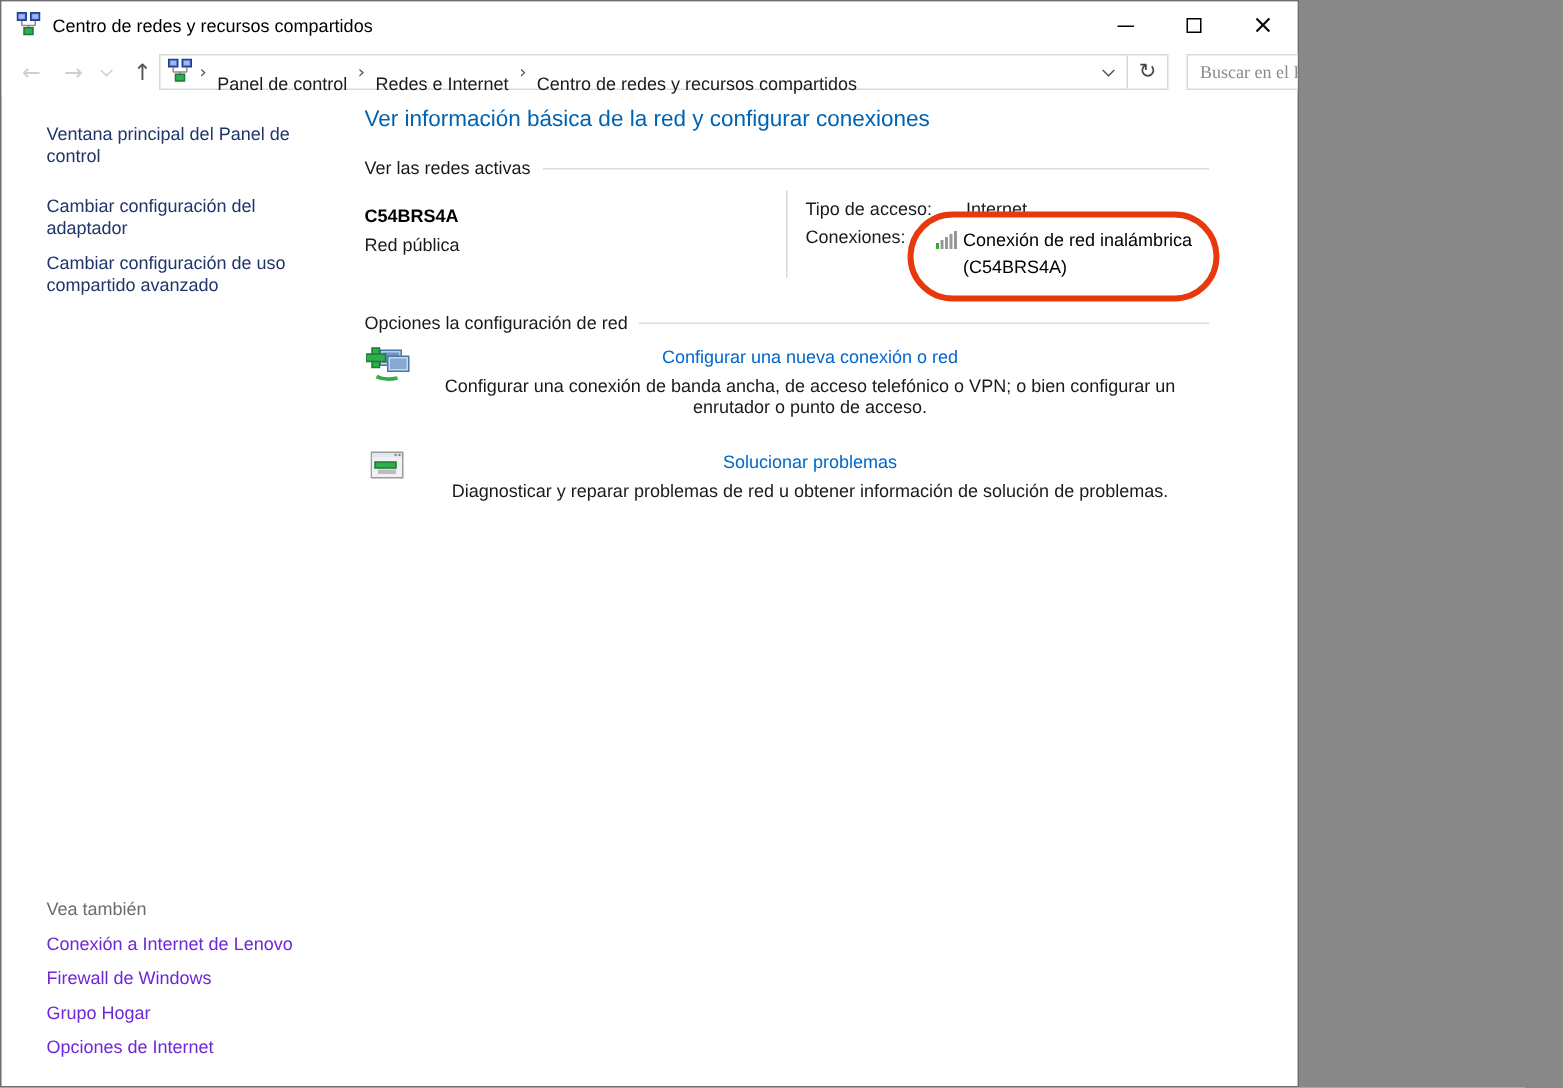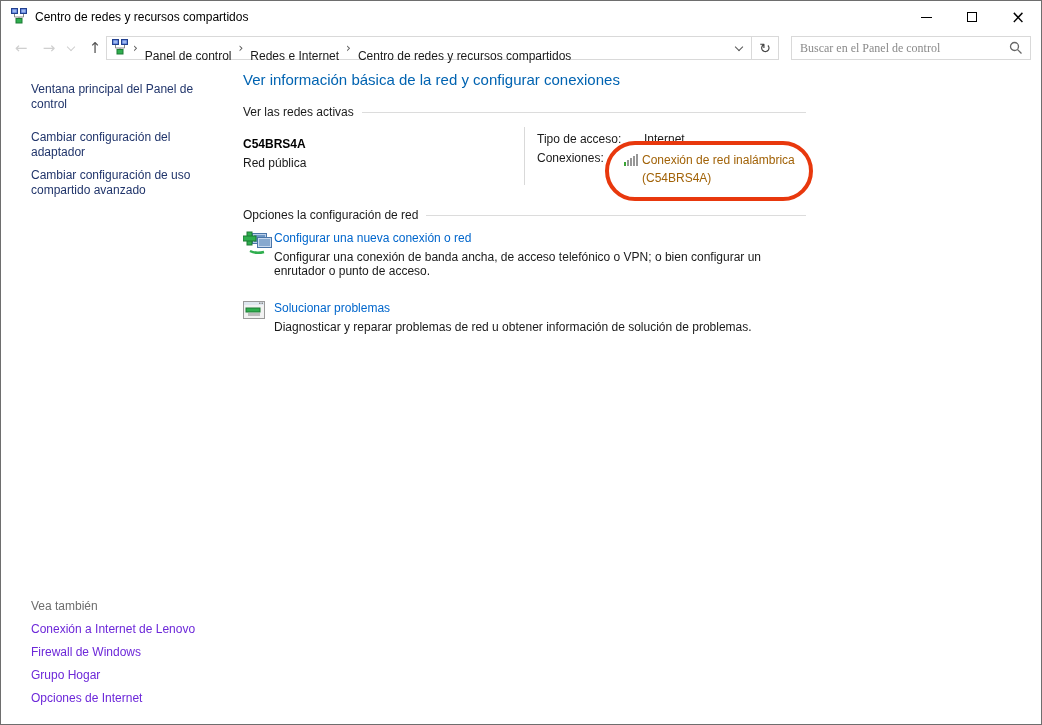--- a/index.html
+++ b/index.html
@@ -1,18 +1,18 @@
 <!DOCTYPE html>
 <html><head>
 <meta charset="utf-8">
 <style>
   html,body{margin:0;padding:0;background:#888;}
   *{box-sizing:border-box;}
   .window{
-    position:relative;width:1042px;height:725px;background:#fff;
+    position:relative;width:866px;height:725px;background:#fff;
     border:1px solid #6e6e6e;overflow:hidden;
     font-family:"Liberation Sans",sans-serif;font-size:12px;color:#1a1a1a;
   }
   
   .titlebar{height:32px;display:flex;align-items:center;background:#fff;}
   .titlebar .appicon{margin-left:10px;}
   .titlebar .title{margin-left:8px;font-size:12px;color:#000;}
   .titlebar .spacer{flex:1;}
   .caption-btn{width:46px;height:32px;display:flex;align-items:center;justify-content:center;cursor:default;}
   .min-glyph{display:inline-block;width:11px;height:1px;background:#000;}
@@ -70,22 +70,22 @@
   .section-1{top:42px;}
   .section-2{top:145px;}
   .net-panel{position:absolute;left:0;top:64px;width:100%;height:66px;}
   .net-name{position:absolute;left:0;top:10px;font-weight:bold;color:#000;}
   .net-type{position:absolute;left:0;top:29px;color:#1a1a1a;text-align:right;}
   .net-divider{position:absolute;left:281px;top:0;width:1px;height:58px;background:#d9d9d9;}
   .net-label-1{position:absolute;left:294px;top:5px;}
   .net-value-1{position:absolute;left:401px;top:5px;}
   .net-label-2{position:absolute;left:294px;top:24px;}
   .wifi-icon{position:absolute;left:381px;top:26px;}
-  .conn-link{position:absolute;left:399px;top:24px;width:178px;line-height:18px;color:#a16207;cursor:pointer;}
-  .task{position:absolute;left:0;display:flex;}
+  .conn-link{position:absolute;left:399px;top:24px;width:178px;line-height:18px;color:#000000;cursor:pointer;}
+  .task{position:absolute;left:0;display:flex;text-align:center;}
   .task-1{top:166px;}
   .task-2{top:236px;}
   .task-icon-col{width:31px;padding-top:1px;}
   .task-link{color:#0066cc;cursor:pointer;display:inline-block;margin-top:2px;}
   .task-desc{margin-top:5px;line-height:14px;color:#1a1a1a;width:532px;}
   
   .annotation{
     position:absolute;left:604px;top:140px;width:208px;height:60px;
     border:4px solid #e8380d;border-radius:30px;pointer-events:none;
   }

